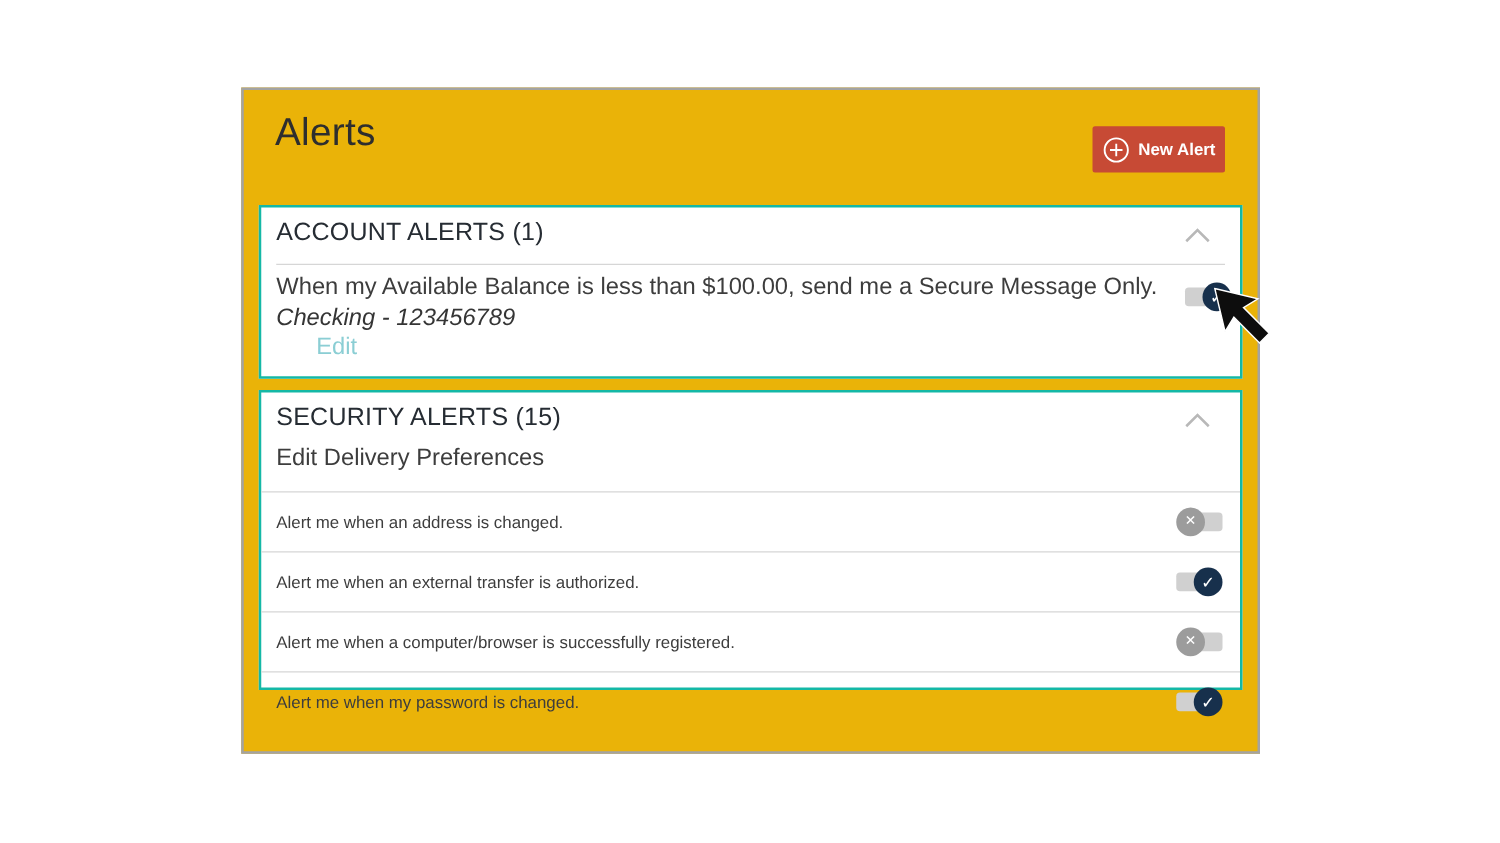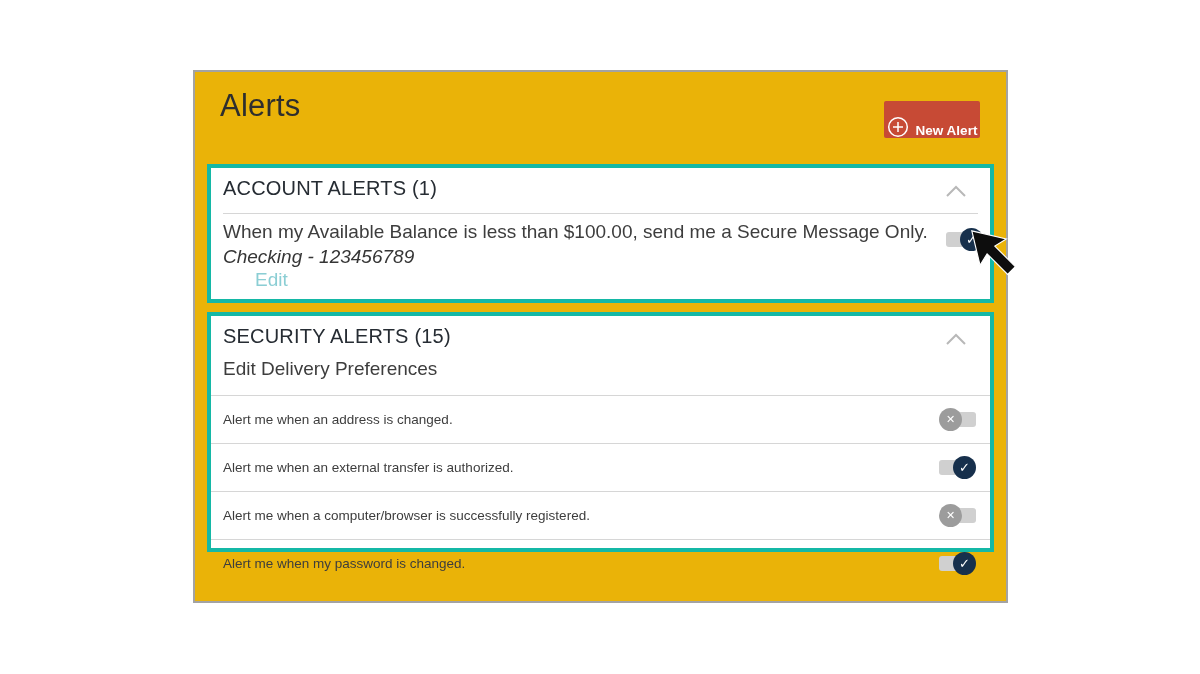--- a/index.html
+++ b/index.html
@@ -21,40 +21,40 @@
     position: absolute;
     left: 25px; top: 16px;
     font-size: 31px;
     font-weight: 400;
     color: #2e2e2e;
     letter-spacing: 0.2px;
   }
   .new-alert-btn {
     position: absolute;
     top: 29px; right: 26px;
-    width: 96px; height: 37px;
+    width: 106px; height: 37px;
     background: #c74a35;
     border: none;
     border-radius: 2px;
     color: #ffffff;
     font-family: "Liberation Sans", sans-serif;
     font-size: 13.5px;
     font-weight: 700;
     display: flex;
-    align-items: flex-end;
+    align-items: center;
     justify-content: center;
     gap: 7px;
     cursor: pointer;
   }
   .new-alert-btn svg { display: block; }
   .section {
     position: absolute;
     left: 12px; right: 12px;
     background: #ffffff;
-    border: 4px solid #14b8a6;
+    border: 2px solid #14b8a6;
   }
   .section-account { top: 92px; height: 139px; }
   .section-security { top: 240px; height: 240px; }
   .section-header {
     position: absolute;
     left: 0; right: 0; top: 0;
     height: 44px;
     cursor: pointer;
   }
   .section-title {

